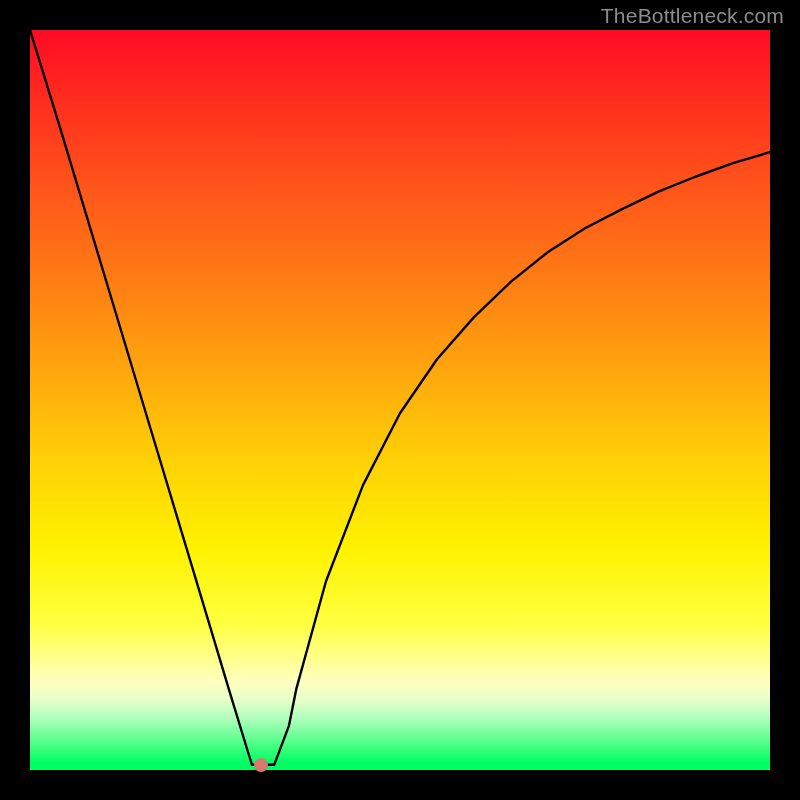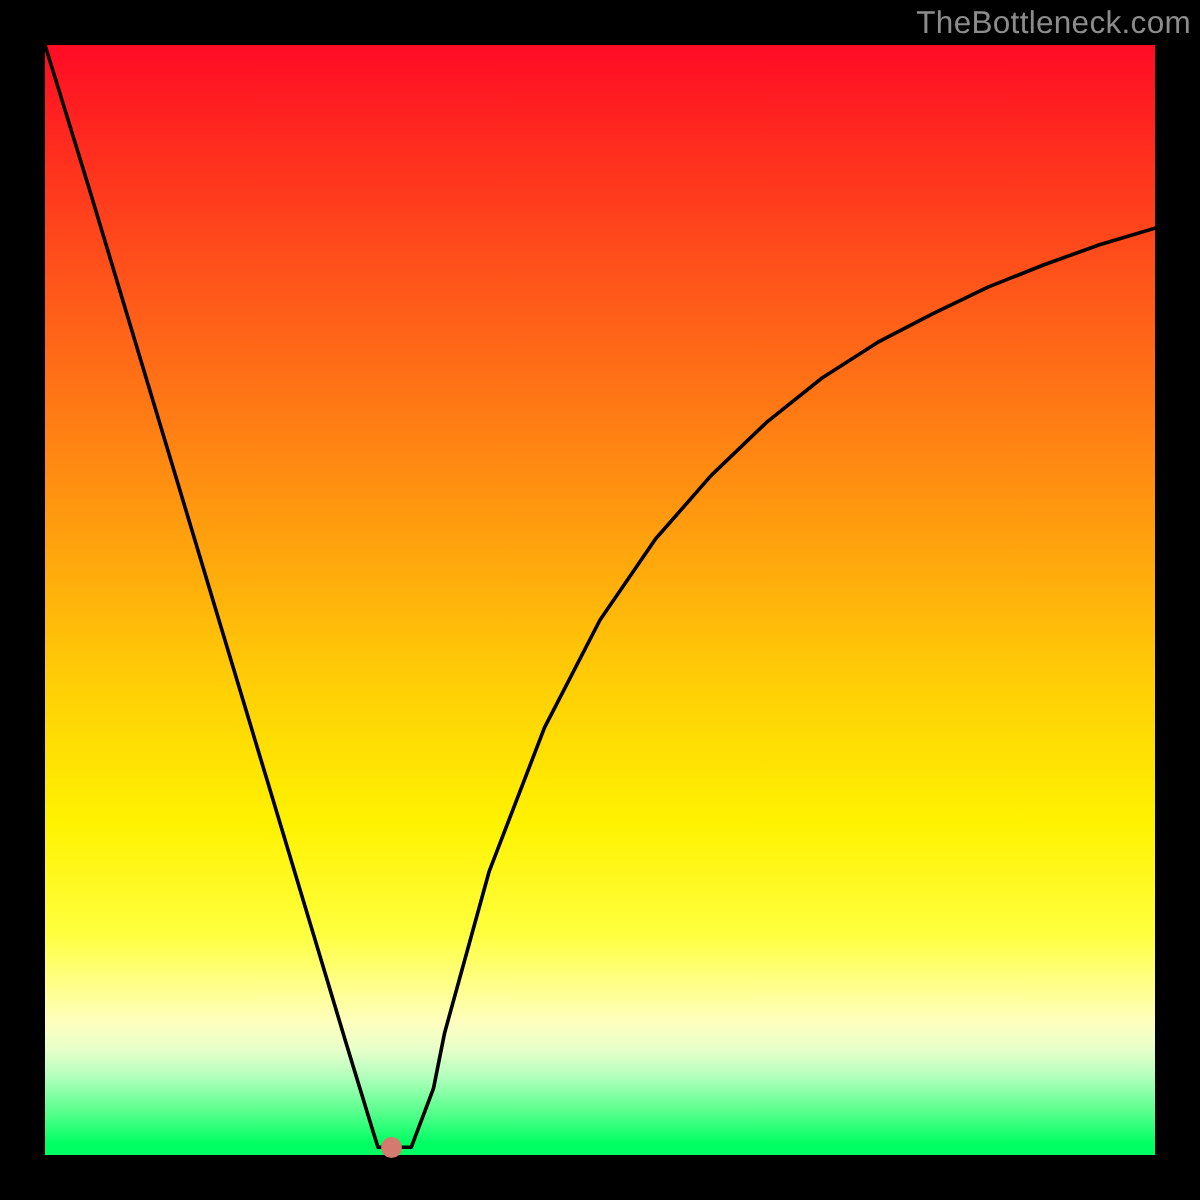--- a/index.html
+++ b/index.html
@@ -53,21 +53,21 @@
     position: absolute;
     width: 14px;
     height: 14px;
     border-radius: 50%;
     background: #d57a6e;
     transform: translate(-50%, -50%);
   }
   .watermark {
     position: absolute;
     top: 4px;
-    right: 6px;
+    right: 16px;
     color: #8c8c8c;
     font-size: 21px;
     letter-spacing: 0.2px;
     user-select: none;
   }
 </style>
 </head>
 <body>
 
 <div class="stage">

